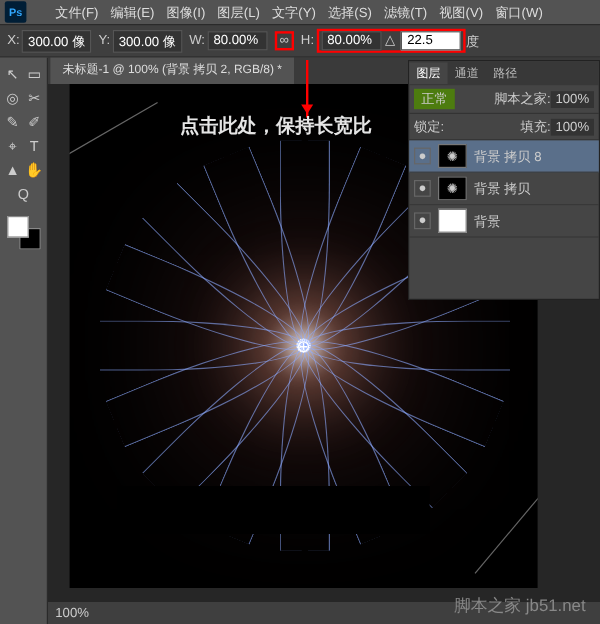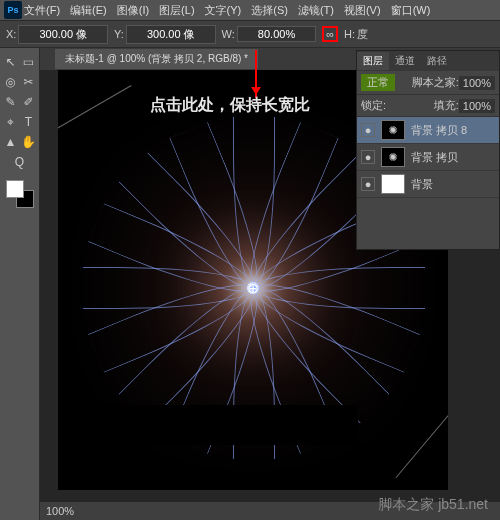--- a/index.html
+++ b/index.html
@@ -1,43 +1,43 @@
 <!DOCTYPE html>
 <html><head>
 <meta charset="utf-8">
 <style>
 *{margin:0;padding:0;box-sizing:border-box;font-family:"Microsoft YaHei",sans-serif;font-size:11px;color:#ccc;}
 body{background:#535353;width:500px;height:520px;overflow:hidden;position:relative;}
 .menubar{height:20px;background:#535353;display:flex;align-items:center;padding-left:4px;}
-.menubar .ps{width:18px;height:18px;background:#001e36;color:#31a8ff;display:flex;align-items:center;justify-content:center;font-size:9px;font-weight:bold;border-radius:2px;margin-right:2px;}
+.menubar .ps{width:18px;height:18px;background:#001e36;color:#31a8ff;display:flex;align-items:center;justify-content:center;font-size:9px;font-weight:bold;border-radius:2px;margin-right:24px;}
 .menubar span{margin-right:10px;color:#ddd;}
 .optbar{height:28px;background:#3f3f3f;display:flex;align-items:center;padding-left:6px;border-top:1px solid #2a2a2a;border-bottom:1px solid #2a2a2a;}
 .optbar .lbl{color:#ccc;margin-right:2px;}
-.optbar .fld{background:#333;border:1px solid #555;padding:1px 20px;color:#fff;margin-right:6px;min-width:50px;display:inline-block;}
+.optbar .fld{background:#333;border:1px solid #555;padding:1px 4px;color:#fff;margin-right:6px;min-width:50px;display:inline-block;}
 .hl{border:2px solid #ff0000;padding:0 2px;}
-.tabbar{height:22px;background:#3a3a3a;display:flex;align-items:center;padding-left:55px;}
+.tabbar{height:22px;background:#3a3a3a;display:flex;padding-left:42px;}
 .tabbar .tab{background:#535353;padding:3px 10px;color:#ddd;font-size:10px;}
 .toolpanel{position:absolute;left:0;top:48px;width:40px;bottom:0;background:#535353;border-right:1px solid #2a2a2a;display:flex;flex-direction:column;align-items:center;padding-top:4px;}
 .tl{width:16px;height:16px;margin:2px 0;display:flex;align-items:center;justify-content:center;color:#ccc;font-size:12px;}
 .toolpanel .row{display:flex;gap:2px;}
 .swatches{margin-top:8px;position:relative;width:28px;height:28px;}
 .swatches .fg{width:18px;height:18px;background:#fff;border:1px solid #888;position:absolute;left:0;top:0;}
 .swatches .bg{width:18px;height:18px;background:#000;border:1px solid #888;position:absolute;right:0;bottom:0;}
 .canvas-area{position:absolute;left:40px;top:70px;right:0;bottom:18px;background:#262626;}
 .canvas{position:absolute;left:18px;top:0;width:390px;height:420px;background:#000;overflow:hidden;}
 .flare{position:absolute;left:50%;top:52%;width:12px;height:12px;background:#fff;border-radius:50%;box-shadow:0 0 20px 8px #fff,0 0 60px 30px rgba(255,170,140,0.6),0 0 120px 80px rgba(180,100,100,0.25);transform:translate(-50%,-50%);}
 .petals{position:absolute;left:50%;top:52%;width:0;height:0;}
 .petal{position:absolute;left:0;top:0;width:2px;height:170px;transform-origin:top center;}
 .petal::before{content:"";position:absolute;left:-20px;top:0;width:40px;height:170px;border:1px solid rgba(140,170,255,0.6);border-radius:50% 50% 0 0/80% 80% 0 0;border-bottom:none;}
 .blackbar{position:absolute;left:40px;bottom:45px;width:260px;height:40px;background:#000;}
 .statusbar{position:absolute;left:40px;bottom:0;height:18px;width:460px;background:#3f3f3f;display:flex;align-items:center;padding-left:6px;color:#bbb;font-size:10px;}
 .anno{position:absolute;left:150px;top:95px;color:#e5e5e5;font-size:16px;font-weight:bold;}
 .arrow{position:absolute;left:255px;top:50px;width:2px;height:48px;background:#f00;}
 .arrow::after{content:"";position:absolute;left:-4px;bottom:-2px;border:5px solid transparent;border-top:8px solid #f00;}
-.layers{position:absolute;right:0;top:50px;width:144px;height:200px;background:#454545;border:1px solid #222;}
+.layers{position:absolute;right:0;top:50px;width:160px;height:200px;background:#454545;border:1px solid #222;}
 .layers .tabs{display:flex;background:#383838;height:20px;align-items:center;}
 .layers .tabs span{padding:2px 6px;color:#bbb;font-size:10px;}
 .layers .tabs span.act{background:#454545;color:#fff;}
 .layers .opt{display:flex;align-items:center;padding:3px 4px;border-bottom:1px solid #333;}
 .layers .opt .drop{background:#4d7c0f;padding:1px 6px;margin-right:auto;}
 .layers .opt .v{background:#333;padding:1px 4px;}
 .layer-row{display:flex;align-items:center;padding:3px 4px;border-bottom:1px solid #383838;}
 .layer-row.sel{background:#5a6f8a;}
 .eye{width:14px;height:14px;border:1px solid #666;margin-right:6px;display:flex;align-items:center;justify-content:center;}
 .thumb{width:24px;height:20px;background:#000;margin-right:6px;border:1px solid #777;display:flex;align-items:center;justify-content:center;}
@@ -67,20 +67,23 @@
 <div class="optbar">
   <span class="lbl">X:</span>
   <span class="fld">300.00 像</span>
   <span class="lbl">Y:</span>
   <span class="fld">300.00 像</span>
   <span class="lbl">W:</span>
   <span class="fld">80.00%</span>
   <span class="hl">∞</span>
   <span style="width:6px"></span>
   <span class="lbl">H:</span>
+  <span class="hl"><span class="fld" style="margin:0">80.00%</span>
+  <span class="lbl">△</span>
+  <span class="fld" style="background:#fff;color:#000;margin:0">22.5</span></span>
   <span class="lbl">度</span>
 </div>
 
 <div class="tabbar">
   <div class="tab">未标题-1 @ 100% (背景 拷贝 2, RGB/8) *</div>
 </div>
 
 <div class="toolpanel">
   <div class="row">
       <div class="tl">↖</div>

